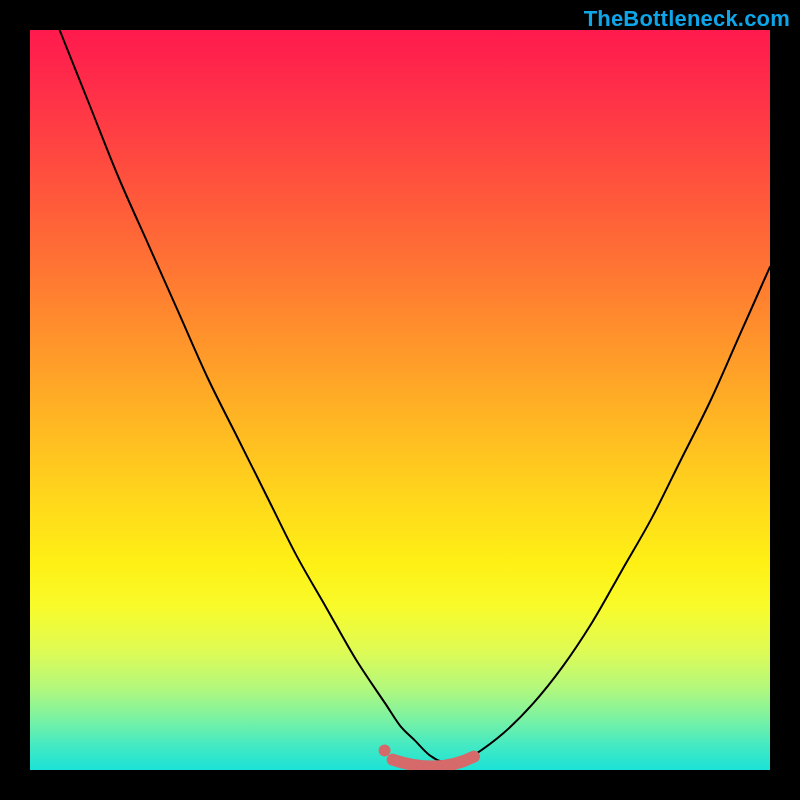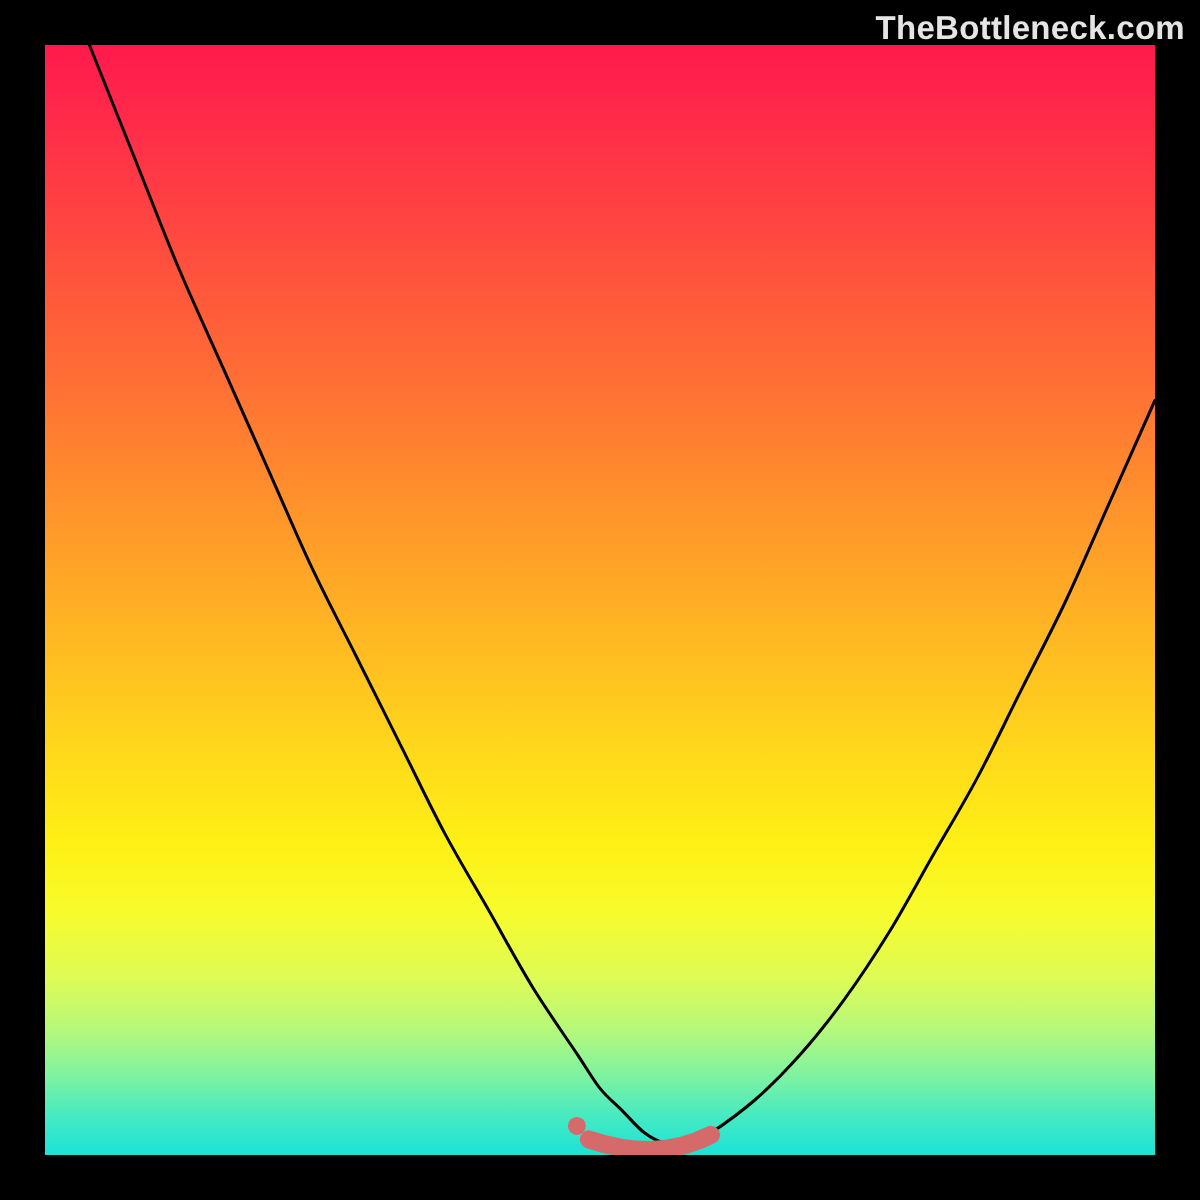--- a/index.html
+++ b/index.html
@@ -38,21 +38,21 @@
     width: 740px; height: 740px;
     pointer-events: none;
   }
   .watermark {
     position: absolute;
     top: 6px;
     right: 10px;
     font-family: Arial, Helvetica, sans-serif;
     font-size: 22px;
     font-weight: 600;
-    color: #e5e5e5;
+    color: #0ea5e9;
     letter-spacing: 0.2px;
   }
 </style>
 </head>
 <body>
 
 <div class="stage">
   <div class="watermark">TheBottleneck.com</div>
   <div class="plot-area">
     <svg class="curve-layer" viewBox="0 0 740 740" preserveAspectRatio="none">

